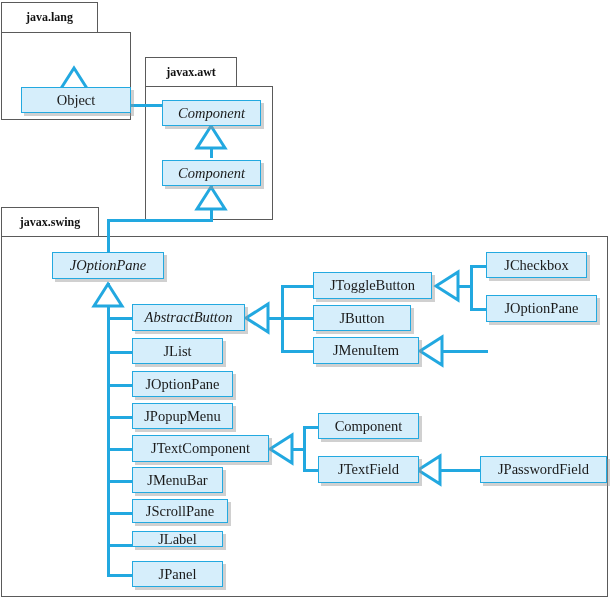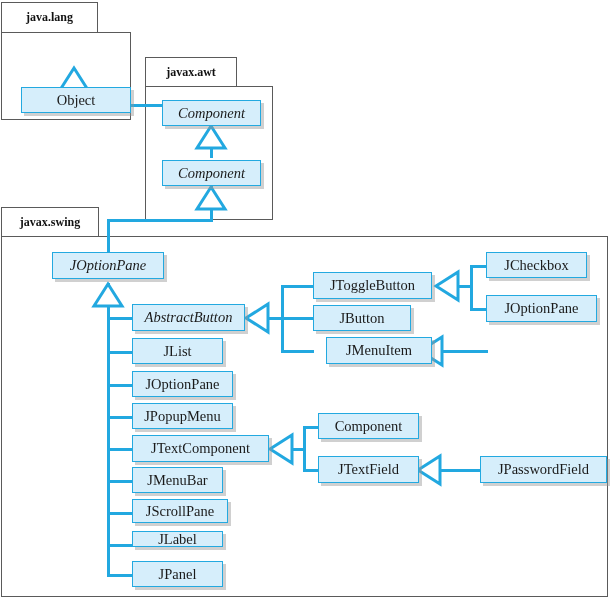--- a/index.html
+++ b/index.html
@@ -172,21 +172,21 @@
   <div class="cls" style="left:132px;top:499px;width:96px;height:24px;">JScrollPane</div>
 
   <div class="cls" style="left:132px;top:531px;width:91px;height:16px;">JLabel</div>
 
   <div class="cls" style="left:132px;top:561px;width:91px;height:26px;">JPanel</div>
 
   <div class="cls" style="left:313px;top:272px;width:119px;height:27px;">JToggleButton</div>
 
   <div class="cls" style="left:313px;top:305px;width:98px;height:26px;">JButton</div>
 
-  <div class="cls" style="left:326px;top:337px;width:106px;height:27px;">JMenuItem</div>
+  <div class="cls" style="left:313px;top:337px;width:106px;height:27px;">JMenuItem</div>
 
   <div class="cls" style="left:486px;top:252px;width:101px;height:26px;">JCheckbox</div>
 
   <div class="cls" style="left:486px;top:295px;width:111px;height:27px;">JOptionPane</div>
 
 
   <div class="cls" style="left:318px;top:413px;width:101px;height:26px;">Component</div>
 
   <div class="cls" style="left:318px;top:456px;width:101px;height:27px;">JTextField</div>
 

